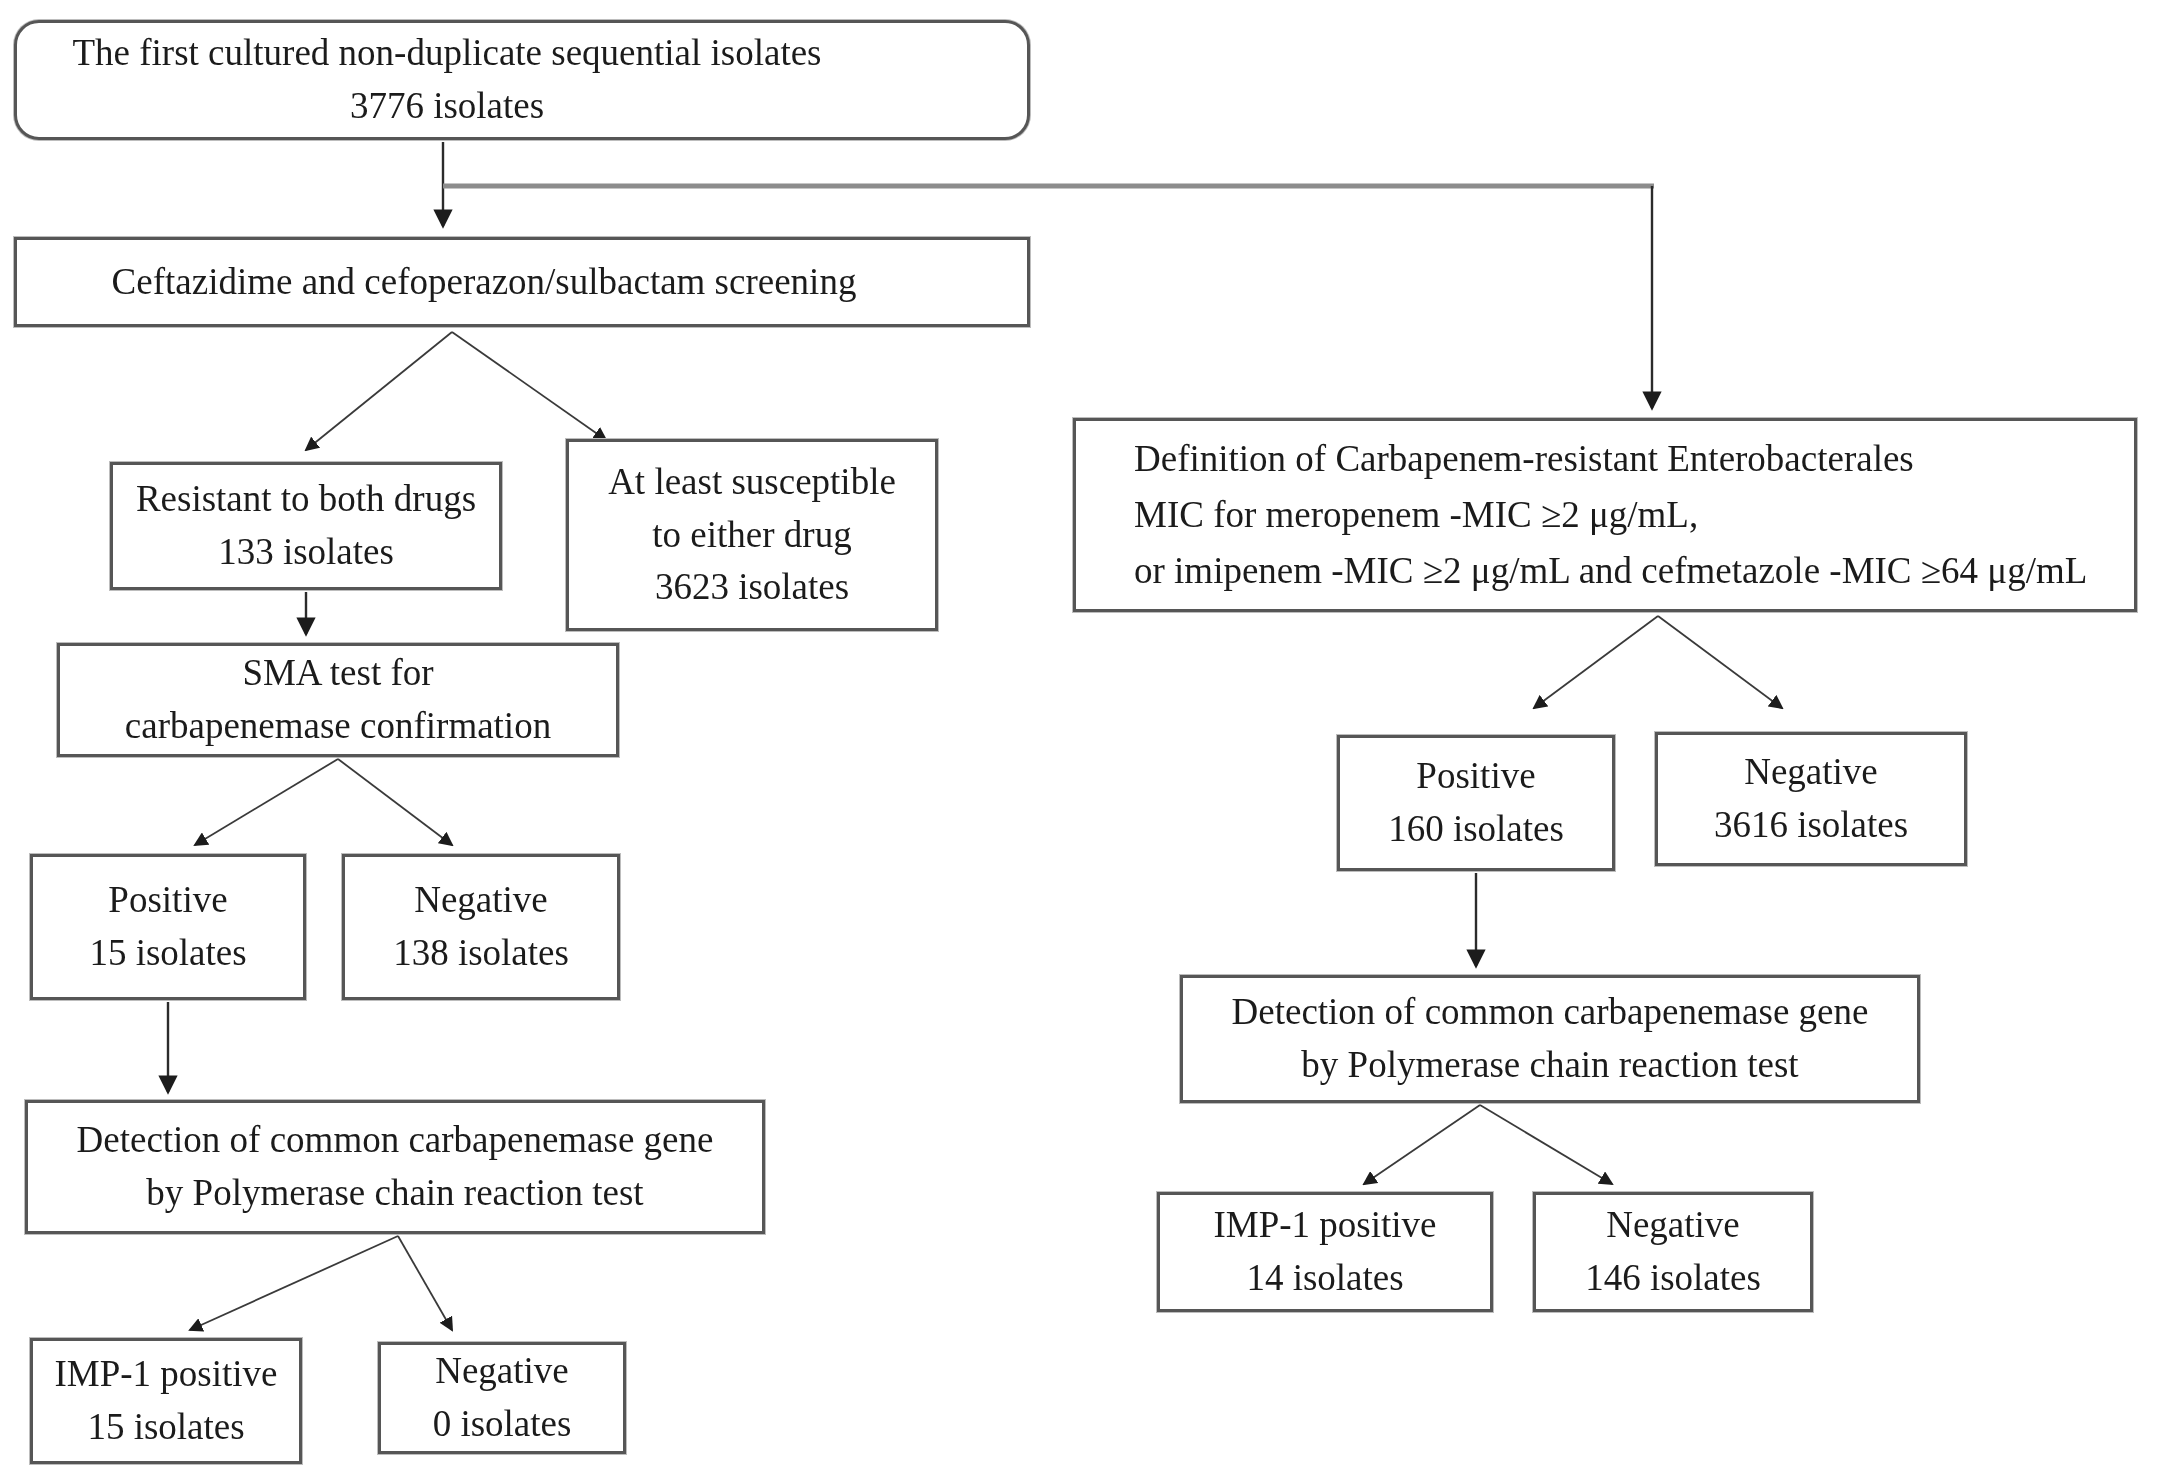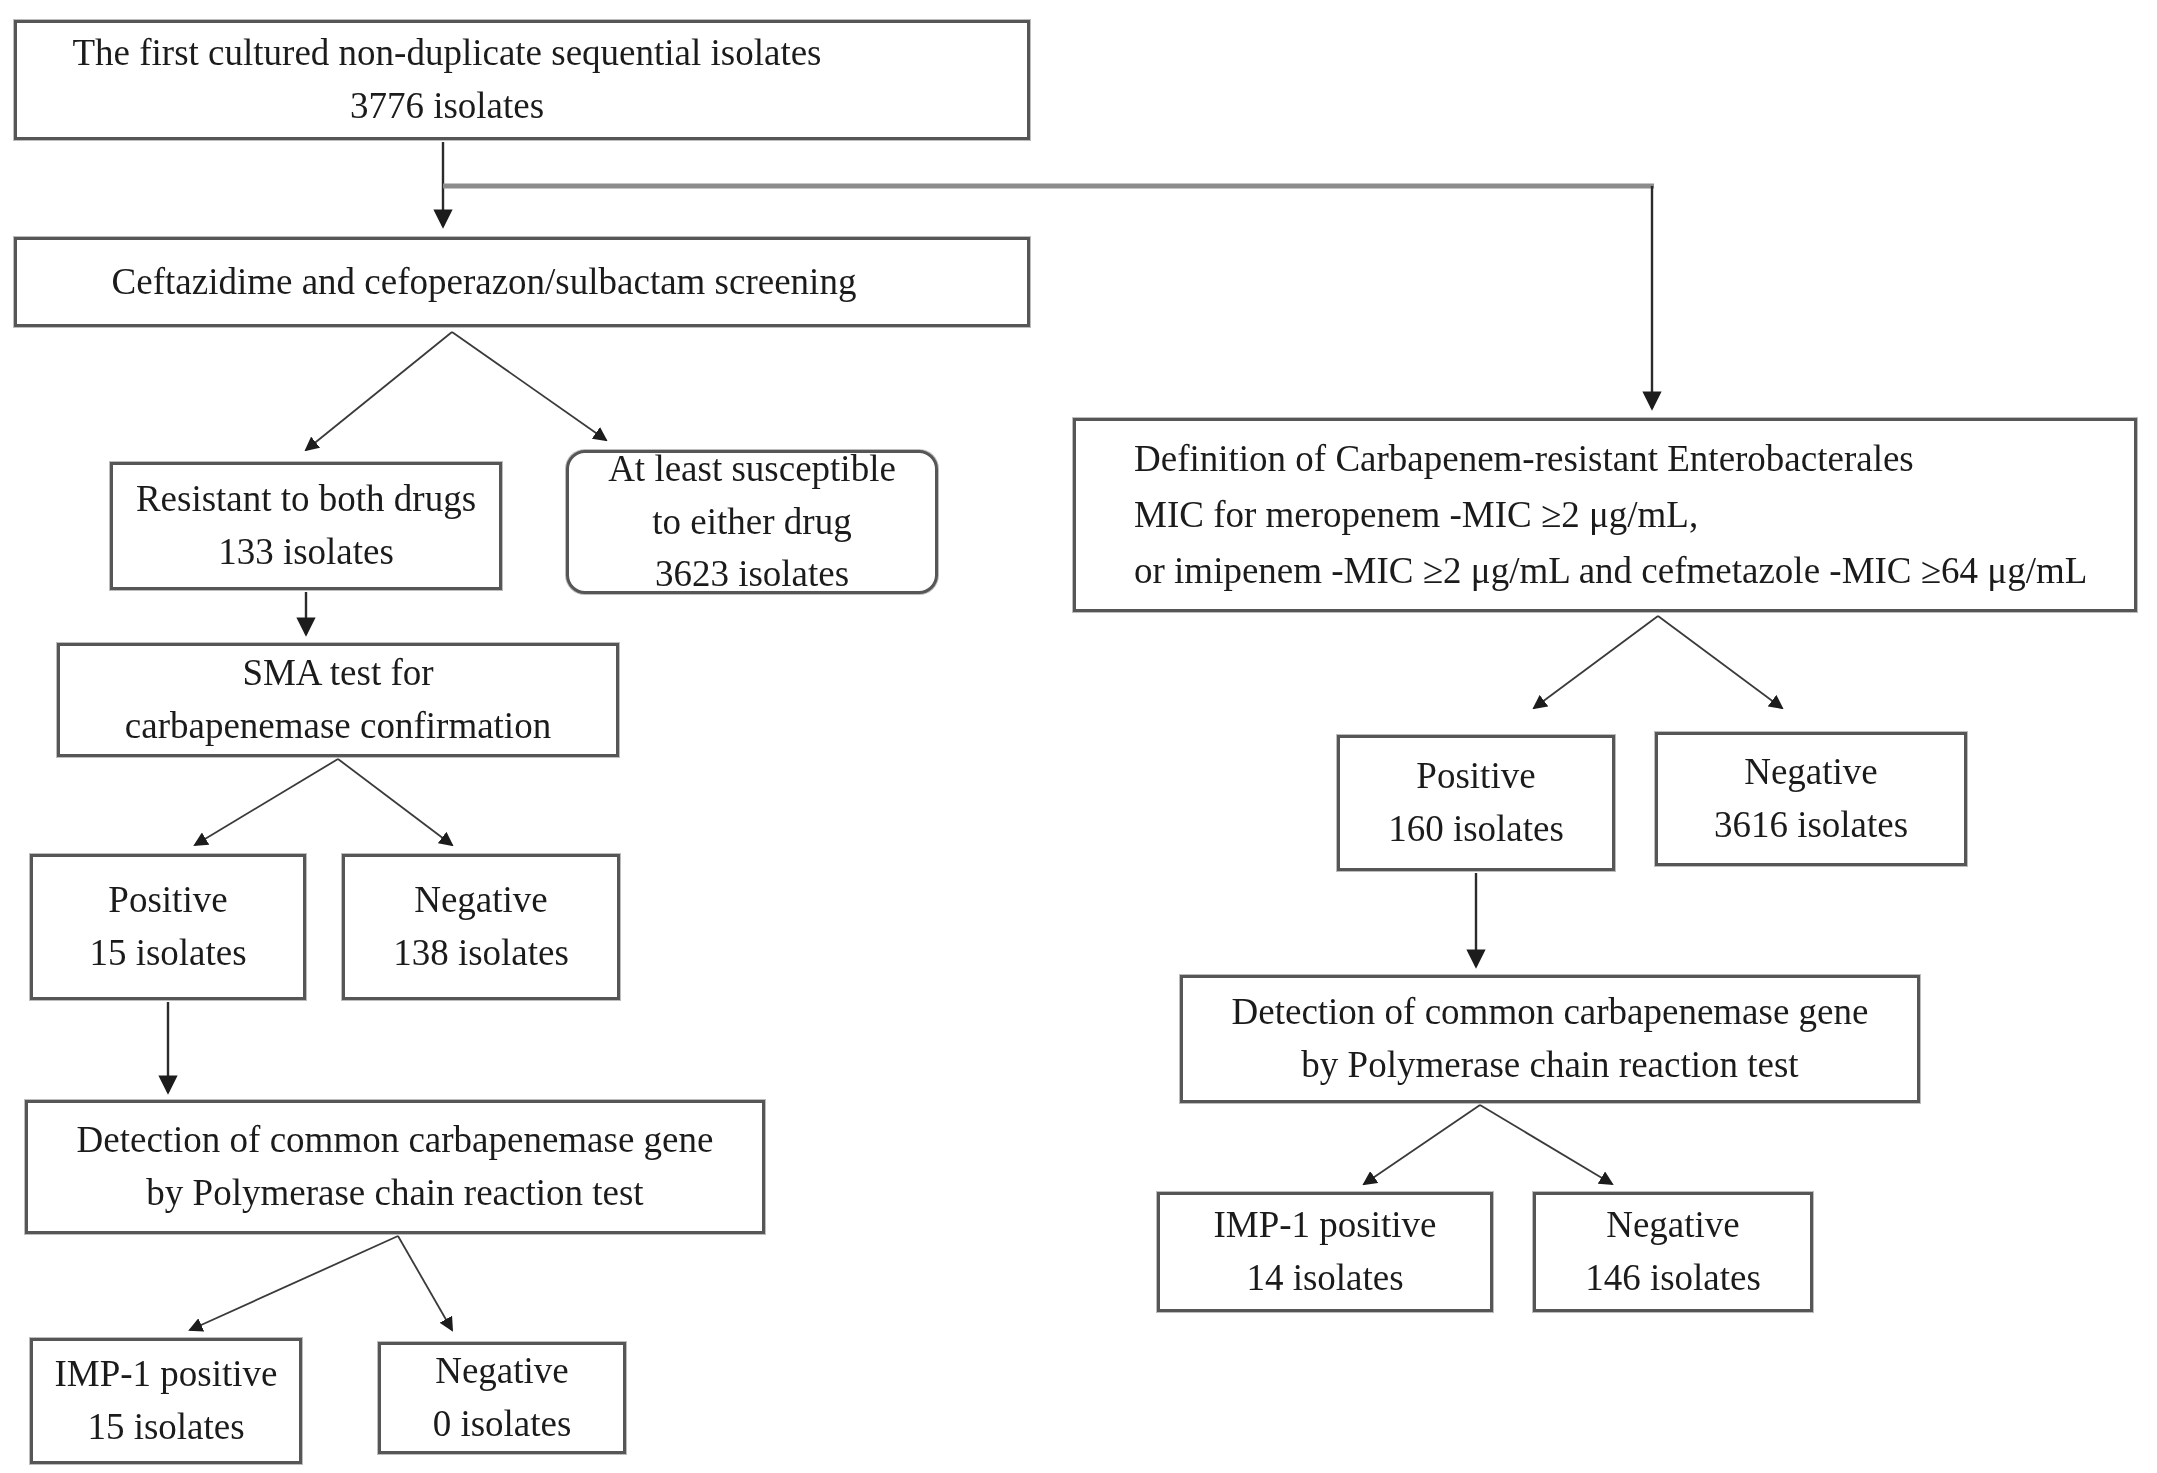--- a/index.html
+++ b/index.html
@@ -34,35 +34,35 @@
     text-align: center;
     font-size: 37px;
     line-height: 1.42;
   }
   .box .txt {
     white-space: pre-line;
   }
   
   .box { box-shadow: 0 0 0 1px #bdbdbd; }
 
-  .shift-left   { padding-right: 150px; }
+  .shift-left   { padding-right: 150px; border-radius: 25px; }
   .shift-left-s { padding-right: 76px; }
   .align-left {
     justify-content: flex-start;
     text-align: left;
     padding-left: 58px;
     padding-right: 20px;
     line-height: 1.52;
   }
 
   
   .pos-first      { left: 14px;   top: 20px;   width: 1016px; height: 120px; }
   .pos-screening  { left: 14px;   top: 237px;  width: 1016px; height: 90px;  }
   .pos-resistant  { left: 110px;  top: 462px;  width: 392px;  height: 128px; }
-  .pos-suscept    { left: 566px;  top: 450px;  width: 372px;  height: 144px; border-radius: 19px; }
+  .pos-suscept    { left: 566px;  top: 439px;  width: 372px;  height: 192px; }
   .pos-sma        { left: 57px;   top: 643px;  width: 562px;  height: 114px; }
   .pos-pos15      { left: 30px;   top: 854px;  width: 276px;  height: 146px; }
   .pos-neg138     { left: 342px;  top: 854px;  width: 278px;  height: 146px; }
   .pos-pcrleft    { left: 25px;   top: 1100px; width: 740px;  height: 134px; }
   .pos-imp15      { left: 30px;   top: 1338px; width: 272px;  height: 126px; }
   .pos-neg0       { left: 378px;  top: 1342px; width: 248px;  height: 112px; }
   .pos-definition { left: 1073px; top: 418px;  width: 1064px; height: 194px; }
   .pos-pos160     { left: 1337px; top: 735px;  width: 278px;  height: 136px; }
   .pos-neg3616    { left: 1655px; top: 732px;  width: 312px;  height: 134px; }
   .pos-pcrright   { left: 1180px; top: 975px;  width: 740px;  height: 128px; }

